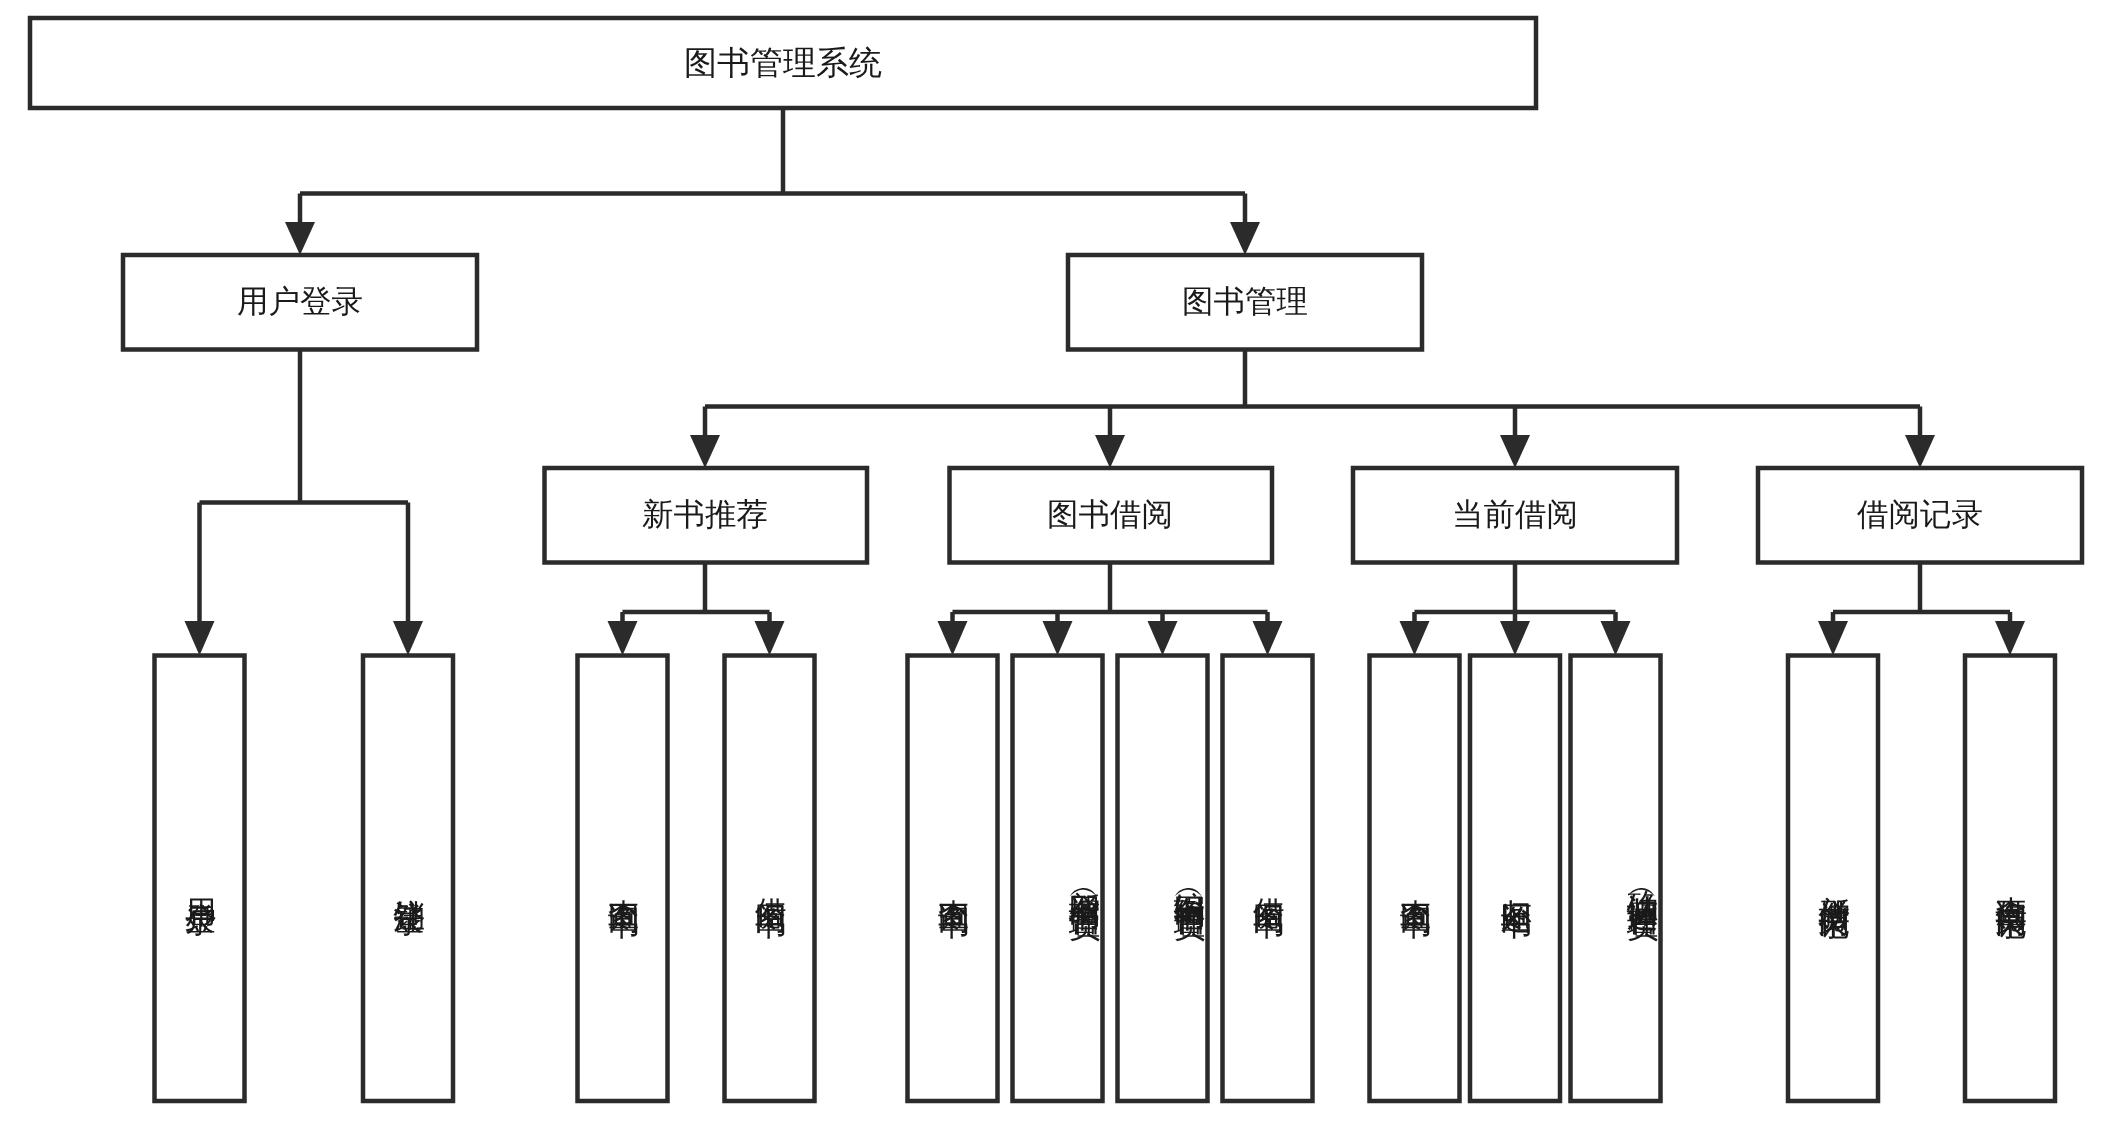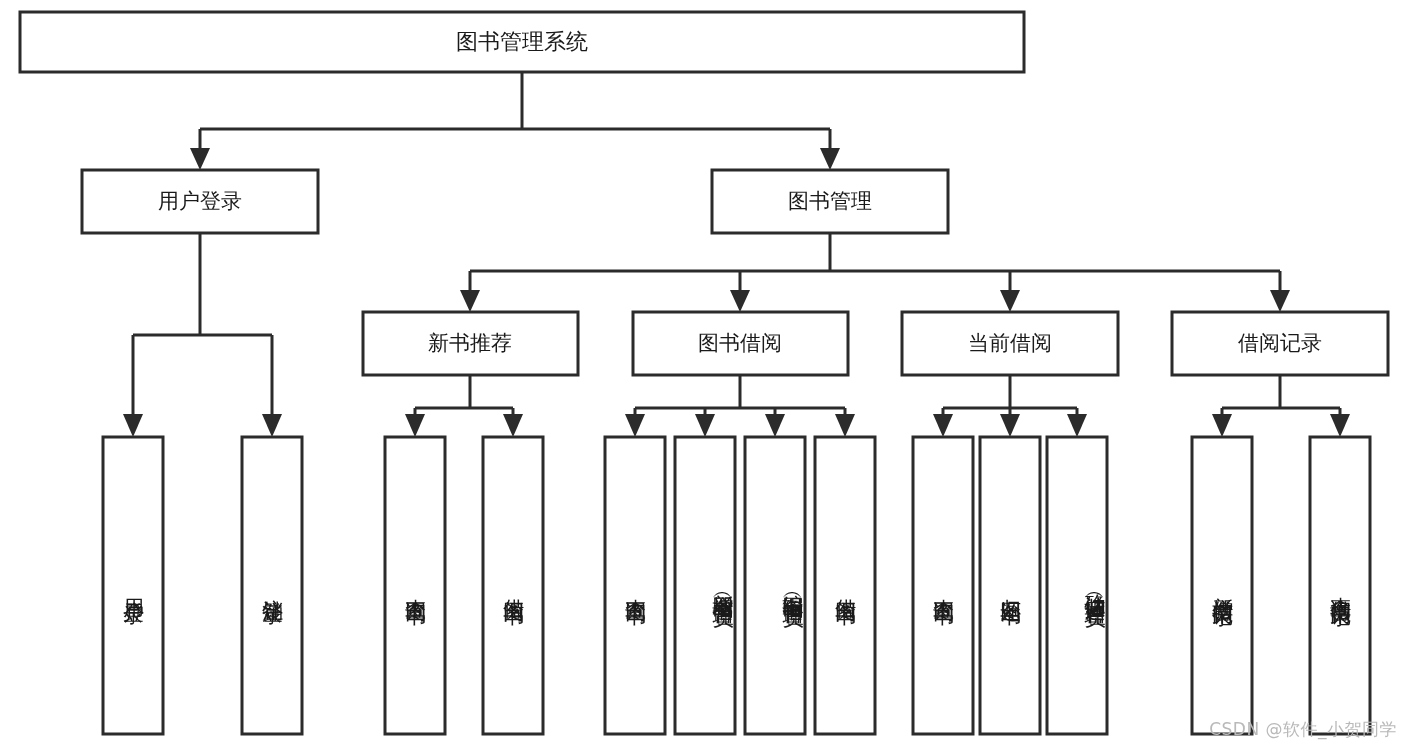--- a/index.html
+++ b/index.html
@@ -227,21 +227,20 @@
 
       <foreignObject x="1192" y="437" width="60" height="297">
         <div xmlns="http://www.w3.org/1999/xhtml" class="vtext-host">新增借阅记录</div>
       </foreignObject>
       <foreignObject x="1310" y="437" width="60" height="297">
         <div xmlns="http://www.w3.org/1999/xhtml" class="vtext-host">查询借阅记录</div>
       </foreignObject>
     </g>
   </svg>
 
-  <div class="watermark">CSDN @软件_小贺同学</div>
 </div>
 
 <style>
   .vtext-host {
     width: 60px;
     height: 297px;
     display: flex;
     align-items: center;
     justify-content: center;
     font-family: "DejaVu Sans", "Liberation Sans", sans-serif;

